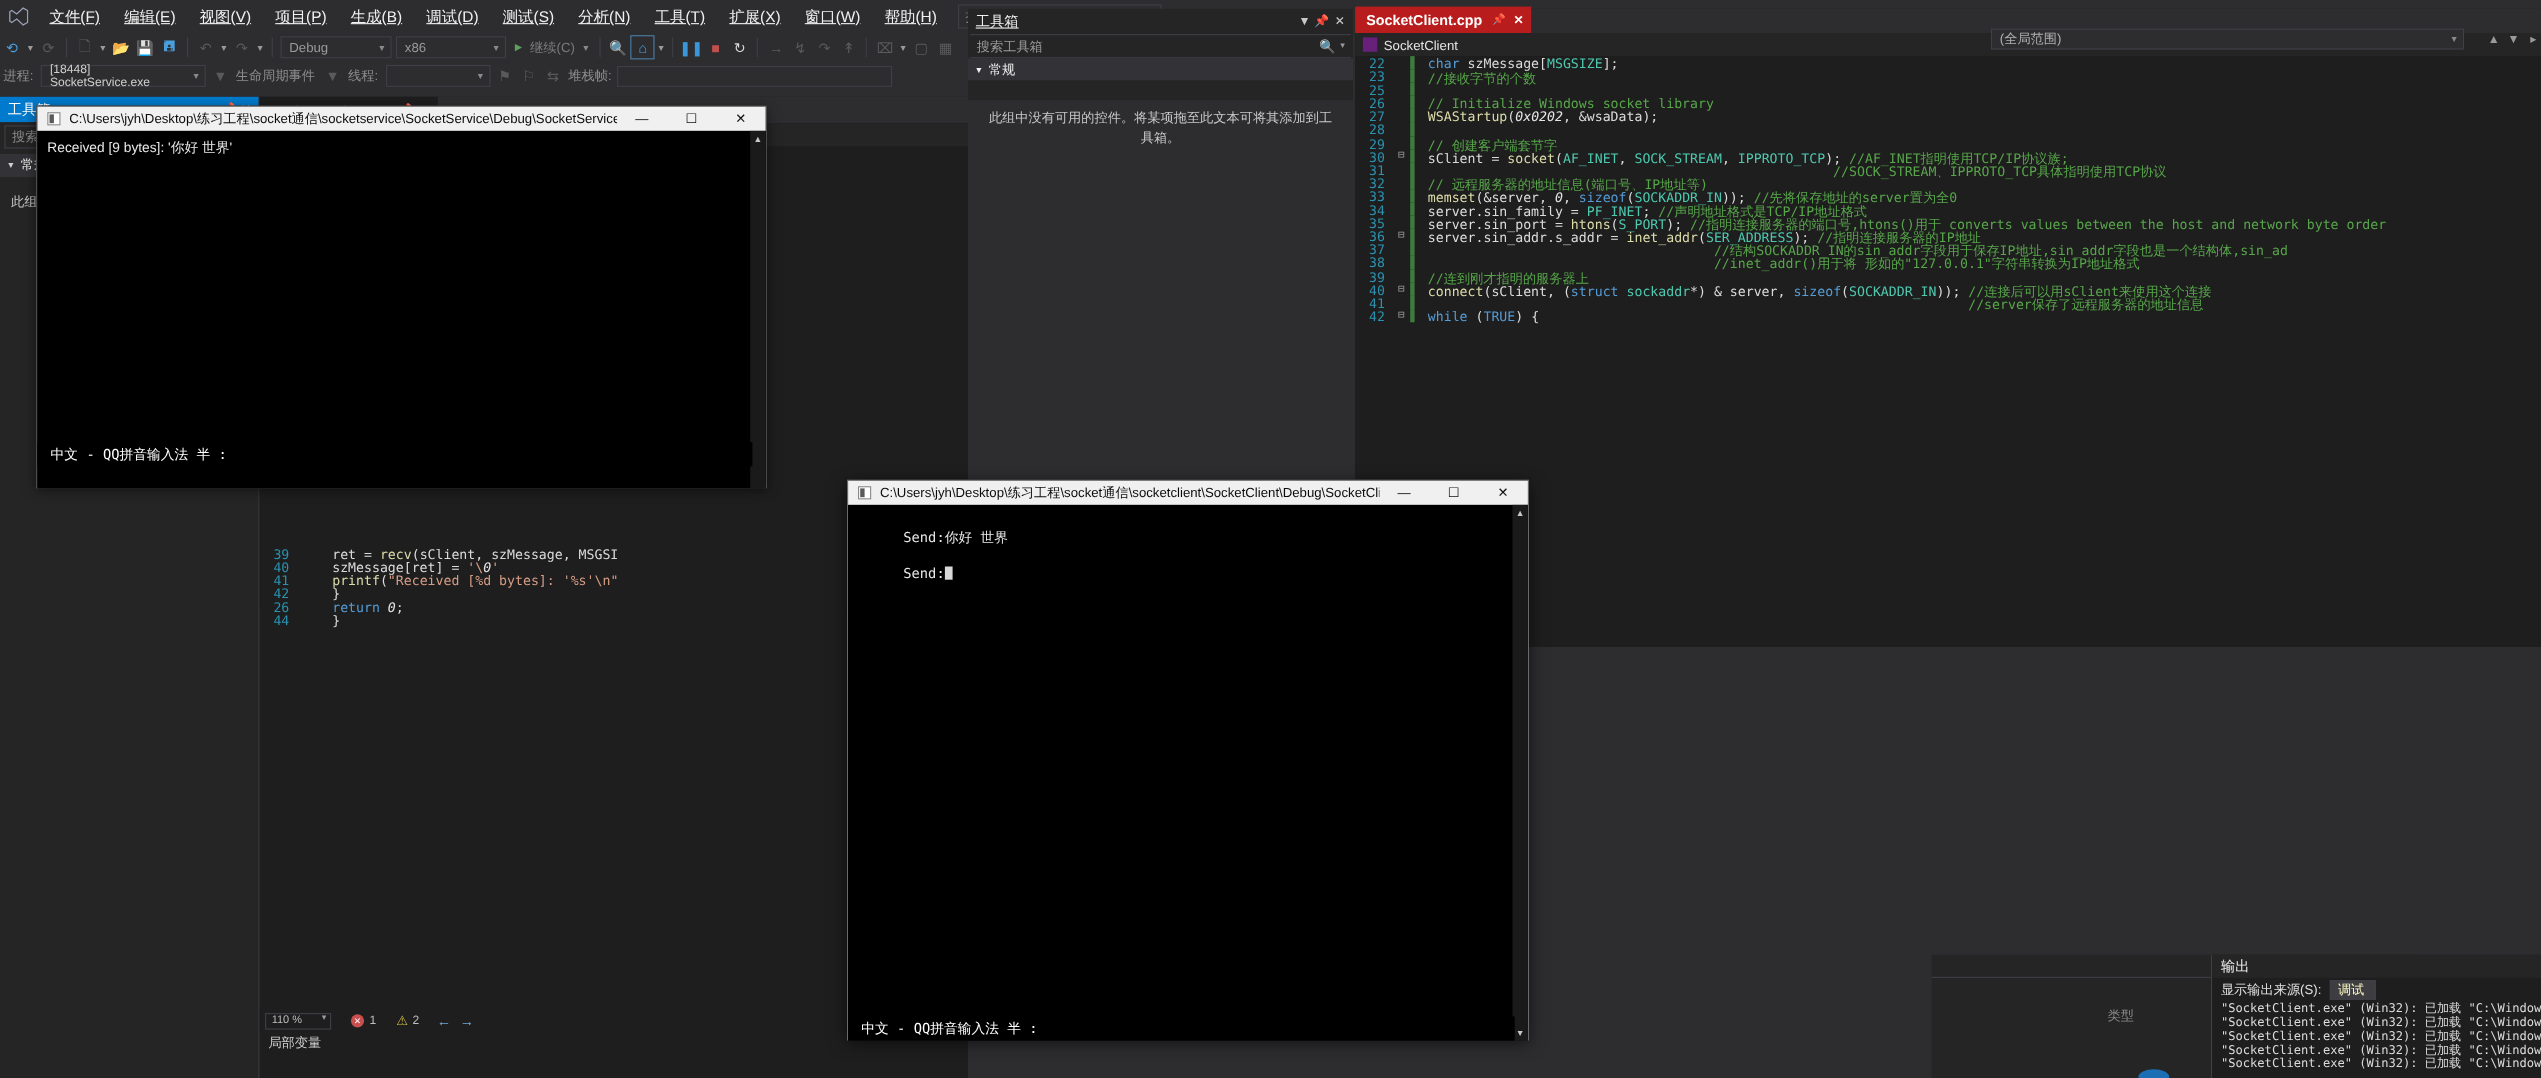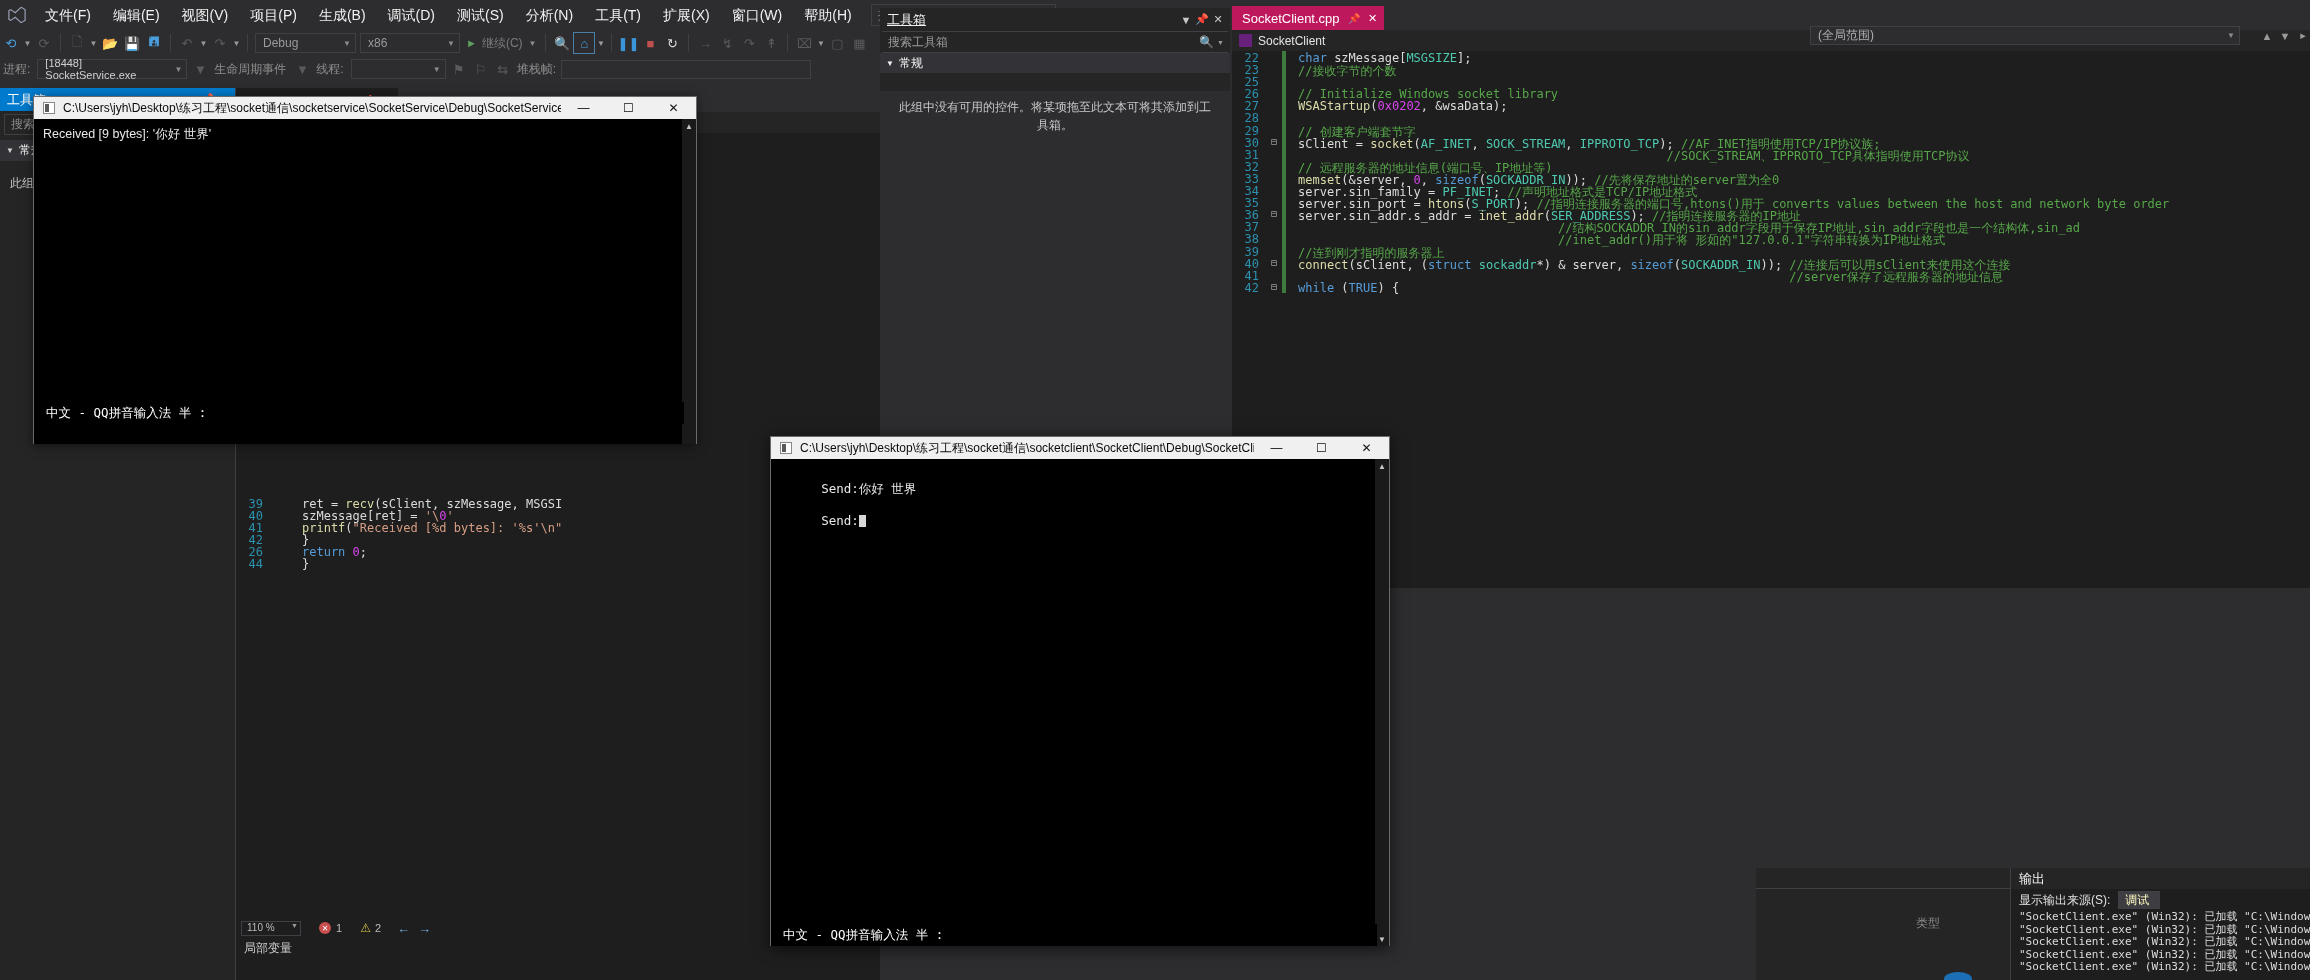--- a/index.html
+++ b/index.html
@@ -10,21 +10,21 @@
     font-family:"Liberation Sans", sans-serif;
     font-size:13px; color:#f1f1f1;
     position:relative;
   }
   .abs { position:absolute; }
 
   
   #menubar { left:0; top:0; width:2310px; height:30px; background:#2d2d30; display:flex; align-items:center; }
   #vs-logo { width:34px; height:30px; display:flex; align-items:center; justify-content:center; }
   #vs-logo svg { width:18px; height:18px; }
-  .menu-item { padding:0 11px; height:30px; line-height:30px; font-size:14px; color:#f1f1f1; white-space:nowrap; cursor:default; }
+  .menu-item { padding:0 11px; height:30px; line-height:30px; font-size:14px; color:#f1f1f1; white-space:nowrap; cursor:default;text-decoration:underline; }
   #menu-search { margin-left:8px; width:185px; height:22px; background:#2d2d30; border:1px solid #3f3f46;
       color:#8a8a8a; font-size:13px; padding:0 6px; line-height:20px; }
 
   
   #toolbar1 { left:0; top:30px; width:2310px; height:26px; background:#2d2d30; display:flex; align-items:center; }
   .tb-sep { width:1px; height:18px; background:#3f3f46; margin:0 5px; }
   .tb-btn { width:22px; height:22px; display:flex; align-items:center; justify-content:center; color:#b0b0b0; font-size:13px; }
   .tb-btn.blue { color:#4a9edc; }
   .tb-btn.orange { color:#d8a14a; }
   .tb-btn.dim { color:#5a5a5c; }
@@ -54,21 +54,21 @@
   #lt-msg { padding:14px 10px; font-size:12px; color:#c8c8c8; line-height:17px; text-align:center; }
 
   
   #locals-hdr { left:236px; top:938px; width:430px; height:20px; font-size:12px; color:#cfcfcf; padding-left:8px; line-height:20px; }
 
   
   #center-pane { left:236px; top:88px; width:644px; height:892px; background:#1e1e1e; }
   .tabstrip { height:24px; background:#2d2d30; display:flex; align-items:flex-end; }
   .etab { height:24px; display:flex; align-items:center; padding:0 7px 0 10px; font-size:13px; background:#2d2d30; color:#c6c6c6; }
   .etab.active { background:#1e1e1e; color:#ffffff; }
-  .etab.sel { background:#be185d; color:#ffffff; }
+  .etab.sel { background:#b91c1c; color:#ffffff;font-weight:bold; }
   .etab .pin { margin-left:9px; font-size:10px; color:#9a9a9a; }
   .etab .cl  { margin-left:7px; font-size:11px; color:#9a9a9a; }
   .etab.sel .pin, .etab.sel .cl { color:#ffffff; }
   .bcbar { height:21px; background:#252526; display:flex; align-items:center; padding-left:7px; font-size:12px; color:#e4e4e4; }
   .bcbar .bi { width:13px; height:13px; background:#68217a; margin-right:6px; position:relative; }
   .bcbar .bi::after { content:""; position:absolute; left:3px; top:3px; width:7px; height:7px; border:1px solid #d8a0e8; }
 
   
   .codewrap { position:relative; background:#1e1e1e; font-family:"DejaVu Sans Mono", monospace; font-size:12px; }
   .cline { height:12.1px; display:flex; white-space:pre; }
@@ -76,21 +76,21 @@
   .mgn { width:16px; flex:none; color:#9a9a9a; font-size:10px; text-align:center; }
   .cbar { width:4px; flex:none; }
   .cbar.green { background:#3f7a3f; }
   .txt { padding-left:12px; }
   .kw  { color:#569cd6; }
   .str { color:#d69d85; }
   .com { color:#57a64a; }
   .fn  { color:#dcdcaa; }
   .ty  { color:#4ec9b0; }
   .nrm { color:#dcdcdc; }
-  .num { color:#d946ef; }
+  .num { color:#e5e5e5;font-style:italic; }
 
   
   #center-status { left:236px; top:918px; width:644px; height:20px; background:#1e1e1e;
       display:flex; align-items:center; font-size:11px; color:#bdbdbd; }
   #center-status .zoom { width:60px; border:1px solid #3f3f46; height:15px; display:flex; 
       padding:0 2px 0 5px; margin-left:5px; font-size:10px; }
   #center-status .zoom .cc { margin-left:auto; font-size:7px; color:#9a9a9a; }
   .st-grp { display:flex; align-items:center; margin-left:18px; font-size:11px; }
   .st-grp .dot { width:12px; height:12px; border-radius:50%; background:#c94f4f; color:#fff; font-size:8px;
       display:flex; align-items:center; justify-content:center; margin-right:5px; }

